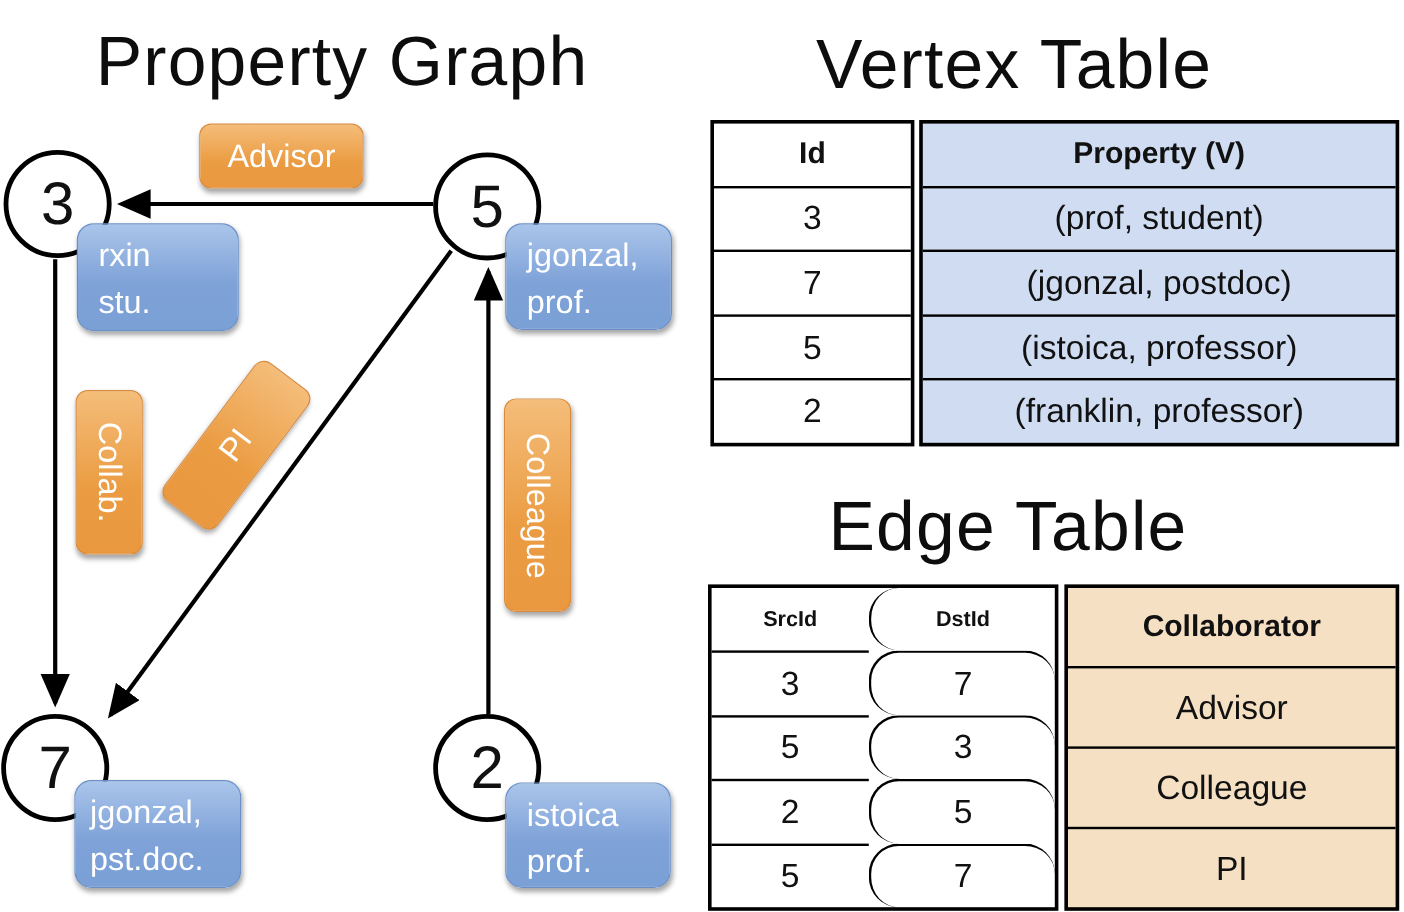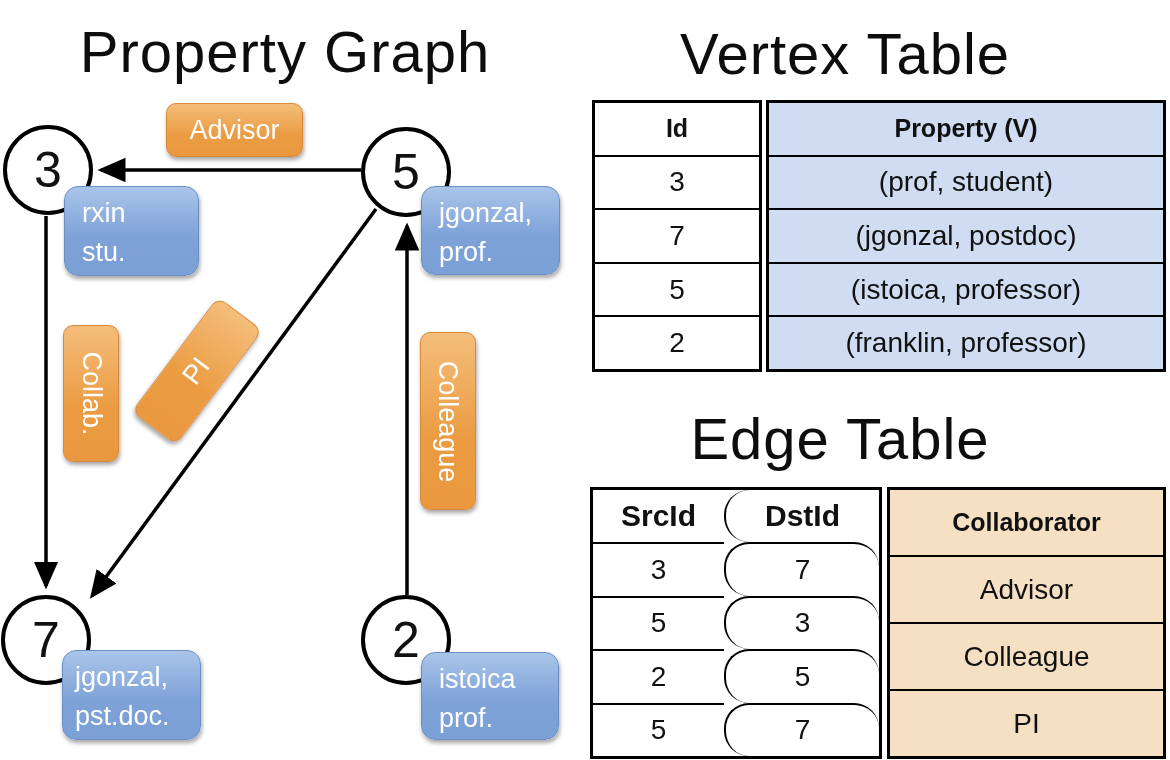--- a/index.html
+++ b/index.html
@@ -49,21 +49,21 @@
   }
   .tbl .row:first-child{border-top:none;font-size:25px;font-weight:700;}
   .tbl2{
     position:absolute;box-sizing:border-box;border:3px solid #000;
     display:grid;background:#fff;
   }
   .tbl2 .cell{
     display:flex;align-items:center;justify-content:center;
     border-top:2px solid #000;font-size:28px;
   }
-  .tbl2 .cell.hdr{border-top:none;font-size:30px;font-weight:700;}
+  .tbl2 .cell.hdr{border-top:none;font-size:18px;font-weight:700;}
   .tbl2 .cell.c2{border-left:2px solid #000;border-radius:25px;}
   .fill-blue{background:#cfdcf1;}
   .fill-tan{background:#f6e0c4;}
 </style>
 </head>
 <body>
 
 <div id="stage">
 
   <div class="title" style="left:15px;top:18px;width:540px;">Property Graph</div>

